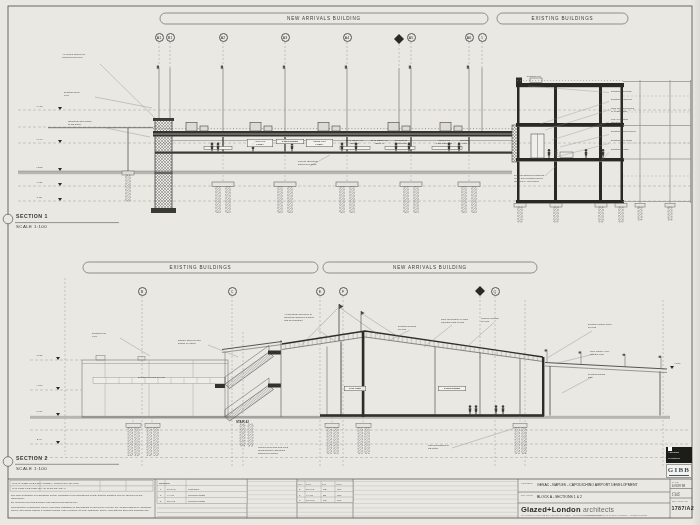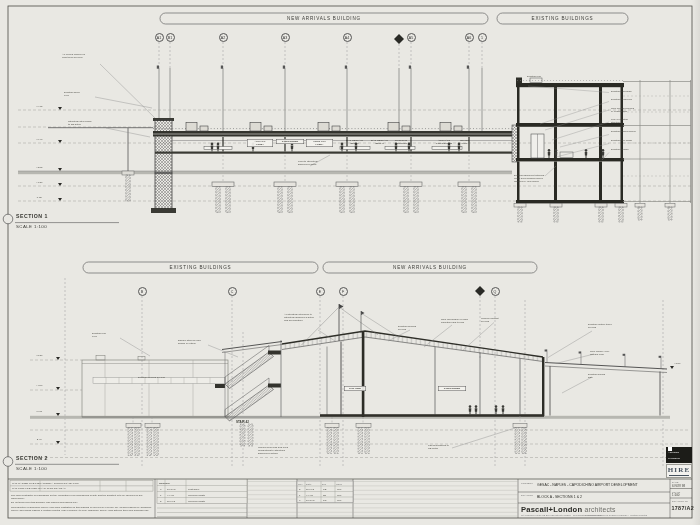--- a/index.html
+++ b/index.html
@@ -564,35 +564,35 @@
 <div class="t25" style="left:299px;top:498px;width:12px">0</div>
 <div class="t25" style="left:306px;top:498px;width:28px">16.3.98</div>
 <div class="t25" style="left:323px;top:498px;width:22px">TO</div>
 <div class="t25" style="left:337px;top:498px;width:28px">MW</div>
 
 <div class="t25 gray" style="left:521px;top:480.5px;width:40px">PROJECT</div>
 <div class="t35" style="left:537px;top:483px;width:260px">GESAC  -  NAPLES  -  CAPODICHINO AIRPORT DEVELOPMENT</div>
 <div class="t25 gray" style="left:521px;top:493px;width:40px">DRAWING</div>
 <div class="t35" style="left:537px;top:495px;width:240px">BLOCK A  -  SECTIONS 1 &amp; 2</div>
 
-<div class="firm" style="left:521px;top:504.5px"><span>Pascall</span><span>+</span><span>London</span> <span class="lite">architects</span></div>
+<div class="firm" style="left:521px;top:504.5px"><span>Glazed</span><span>+</span><span>London</span> <span class="lite">architects</span></div>
 <div class="t25 gray" style="left:521px;top:513px;width:220px">St Andrews House   22-28 High Street   London   ·   Telephone 0171 000 0000</div>
 <div class="t25 gray" style="left:583px;top:513px;width:170px">Any drawing issued on behalf of Pascall + Watson Limited</div>
 
 <div class="t25 gray" style="left:672px;top:480px;width:40px">DATE</div>
 <div class="t3" style="left:672px;top:483.5px;width:40px">6 NOV 98</div>
 <div class="t25 gray" style="left:672px;top:489.5px;width:40px">SCALE</div>
 <div class="t3" style="left:672px;top:492.5px;width:40px">1:100</div>
 <div class="t25 gray" style="left:672px;top:499px;width:44px">DRAWING No</div>
 <div class="num" style="left:671.5px;top:505px">1787/A2</div>
 
 <div class="logo1">
   <span class="sq"></span>
   <span class="l">AIRPORT</span>
   <span class="l">SYSTEMS</span>
 </div>
 <div class="logo2">
-  <div class="g">HIRE</div>
+  <div class="g">GIBB</div>
   <div class="bar"></div>
 </div>
 
 <div class="edge"></div>
 </div>
 
 </body></html>

